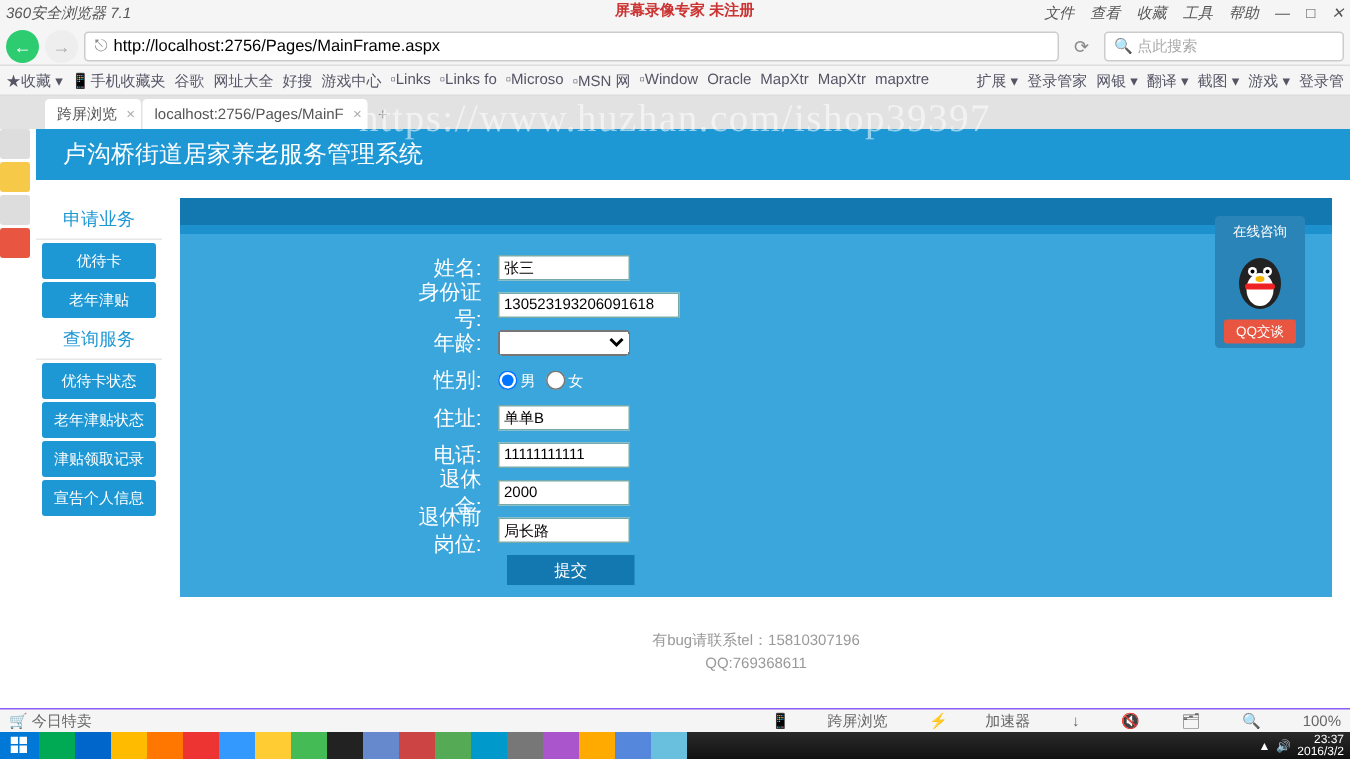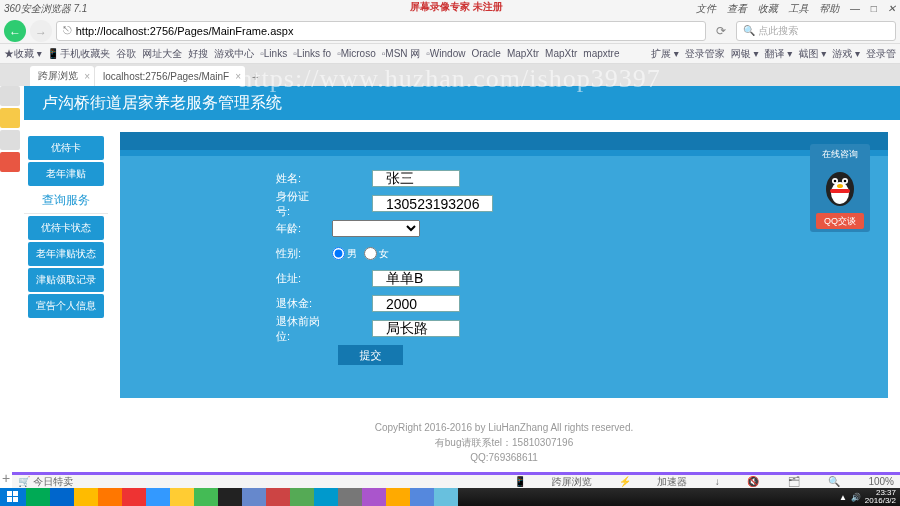--- a/index.html
+++ b/index.html
@@ -35,41 +35,41 @@
 .body-row { display: flex; height: calc(100% - 34px); }
 
 .sidebar { width: 84px; background: #fff; padding-top: 14px; }
 .side-head { color: #1e98d4; font-size: 12px; text-align: center; padding: 4px 0; border-bottom: 1px solid #e8e8e8; }
 .side-item { background: #1e98d4; color: #fff; font-size: 10px; padding: 5px 0; margin: 2px 4px; text-align: center; border-radius: 2px; cursor: pointer; font-family: Liberation Serif, serif; }
 
 .main { flex: 1; padding: 12px 12px 0 12px; position: relative; }
 .form-panel { background: #2a9bd6; background: linear-gradient(#1d91ce 0, #1d91ce 24px, #3aa6db 24px); height: 266px; position: relative; padding: 34px 0 0 156px; }
 .form-panel .strip { position: absolute; top: 0; left: 0; right: 0; height: 18px; background: #1478b0; }
 .row { display: flex; align-items: center; height: 25px; }
-.lbl { width: 56px; color: #fff; font-size: 11px; padding-right: 11px; }
-.inp { height: 17px; border: 1px solid #7aa; background: #fff; font-size: 14px; padding: 0 13px; margin-left: 40px; }
+.lbl { width: 56px; color: #fff; font-size: 14px; text-align: right; padding-right: 11px; }
+.inp { height: 17px; border: 1px solid #7aa; background: #fff; font-size: 10px; padding: 0 3px; }
 .inp.w1 { width: 88px; }
 .inp.w2 { width: 121px; }
 .sel { height: 17px; width: 88px; font-size: 10px; }
 .radio-grp { color: #fff; font-size: 10px; display: flex; align-items: center; gap: 2px; }
 .radio-grp input { margin: 0; }
-.submit { display: block; width: 65px; height: 20px; background: #1478b0; color: #fff; border: none; font-size: 11px; margin-left: 62px; margin-top: 4px; cursor: pointer; }
+.submit { display: block; width: 85px; height: 20px; background: #1478b0; color: #fff; border: none; font-size: 11px; margin-left: 62px; margin-top: 4px; cursor: pointer; }
 
 .footer-txt { text-align: center; color: #999; font-size: 10px; margin-top: 22px; line-height: 15px; }
 
 .float-widget { position: absolute; right: 18px; top: 12px; width: 60px; height: 88px; background: #2a84b8; border-radius: 3px; display: flex; flex-direction: column; align-items: center; padding-top: 4px; }
 .float-widget .hdr { color: #fff; font-size: 9px; }
 .float-widget .penguin { width: 40px; height: 44px; margin-top: 4px; }
 .float-widget .btn { width: 48px; height: 16px; background: #e85642; color: #fff; font-size: 9px; display: flex; align-items: center; justify-content: center; margin-top: 4px; cursor: pointer; border-radius: 2px; }
 
 .watermark { position: absolute; top: 64px; left: 0; right: 0; text-align: center; font-size: 26px; color: rgba(255, 255, 255, 0.55); font-family: Georgia, serif; pointer-events: none; z-index: 50; letter-spacing: 1px; }
 .rec-badge { position: absolute; top: 0; left: 410px; color: #c33; font-size: 10px; font-weight: bold; z-index: 60; }
 
 
-.status { position: absolute; left: 12px; right: 0; bottom: 18px; height: 16px; background: #f5f5f5; border-top: 3px solid #8b5cf6; display: flex; align-items: center; justify-content: space-between; padding: 0 6px; font-size: 10px; color: #666; }
+.status { position: absolute; left: 0; right: 0; bottom: 18px; height: 16px; background: #f5f5f5; border-top: 1px solid #8b5cf6; display: flex; align-items: center; justify-content: space-between; padding: 0 6px; font-size: 10px; color: #666; }
 .status .r span { margin-left: 25px; }
 .plus-corner { position: absolute; left: 2px; bottom: 20px; font-size: 14px; color: #888; cursor: pointer; }
 
 
 .taskbar { position: absolute; left: 0; right: 0; bottom: 0; height: 18px; background: linear-gradient(#2a2a2a, #111); display: flex; align-items: center; }
 .start { width: 26px; height: 18px; background: #0078d7; display: flex; align-items: center; justify-content: center; }
 .start svg { width: 12px; height: 12px; }
 .task-icons { display: flex; height: 100%; }
 .task-icons div { width: 24px; height: 100%; display: flex; align-items: center; justify-content: center; }
 .tray { margin-left: auto; display: flex; align-items: center; color: #fff; font-size: 8px; padding-right: 4px; gap: 4px; }
@@ -153,20 +153,21 @@
   <div class="lc-g"></div>
   <div class="lc-r"></div>
 </div>
 
 <div class="page">
   <div class="banner">
     <span>卢沟桥街道居家养老服务管理系统</span>
   </div>
   <div class="body-row">
     <div class="sidebar">
+      <div class="side-head">申请业务</div>
       <div class="side-item">优待卡</div>
       <div class="side-item">老年津贴</div>
       <div class="side-head">查询服务</div>
       <div class="side-item">优待卡状态</div>
       <div class="side-item">老年津贴状态</div>
       <div class="side-item">津贴领取记录</div>
       <div class="side-item">宣告个人信息</div>
     </div>
 
     <div class="main">
@@ -187,20 +188,24 @@
         <div class="row">
             <div class="lbl">性别:</div>
           <div class="radio-grp">
             <input type="radio" checked="" style=""><span>男</span>&nbsp;
             <input type="radio" style=""><span>女</span>
           </div>
         </div>
         <div class="row">
             <div class="lbl">住址:</div>
             <input class="inp w1" value="单单B" style="">
+          </div>
+        <div class="row">
+            <div class="lbl">电话:</div>
+            <input class="inp w1" value="11111111111" style="">
           </div>
         <div class="row">
             <div class="lbl">退休金:</div>
             <input class="inp w1" value="2000" style="">
           </div>
         <div class="row">
             <div class="lbl">退休前岗位:</div>
             <input class="inp w1" value="局长路" style="">
           </div>
         <button class="submit">提交</button>
@@ -215,21 +220,20 @@
               <circle cx="15" cy="16" r="1.3" fill="#000"></circle>
               <circle cx="25" cy="16" r="1.3" fill="#000"></circle>
               <ellipse cx="20" cy="21" rx="3" ry="2" fill="#f7b500"></ellipse>
               <rect x="10" y="24" width="20" height="4" fill="#e22" rx="2"></rect>
             </svg>
           <div class="btn">QQ交谈</div>
         </div>
       </div>
 
       <div class="footer-txt">
-        <div>CopyRight 2016-2016 by LiuHanZhang All rights reserved.</div>
         <div>有bug请联系tel：15810307196</div>
         <div>QQ:769368611</div>
       </div>
     </div>
   </div>
 </div>
 
 <div class="plus-corner">+</div>
 
 <div class="status">

